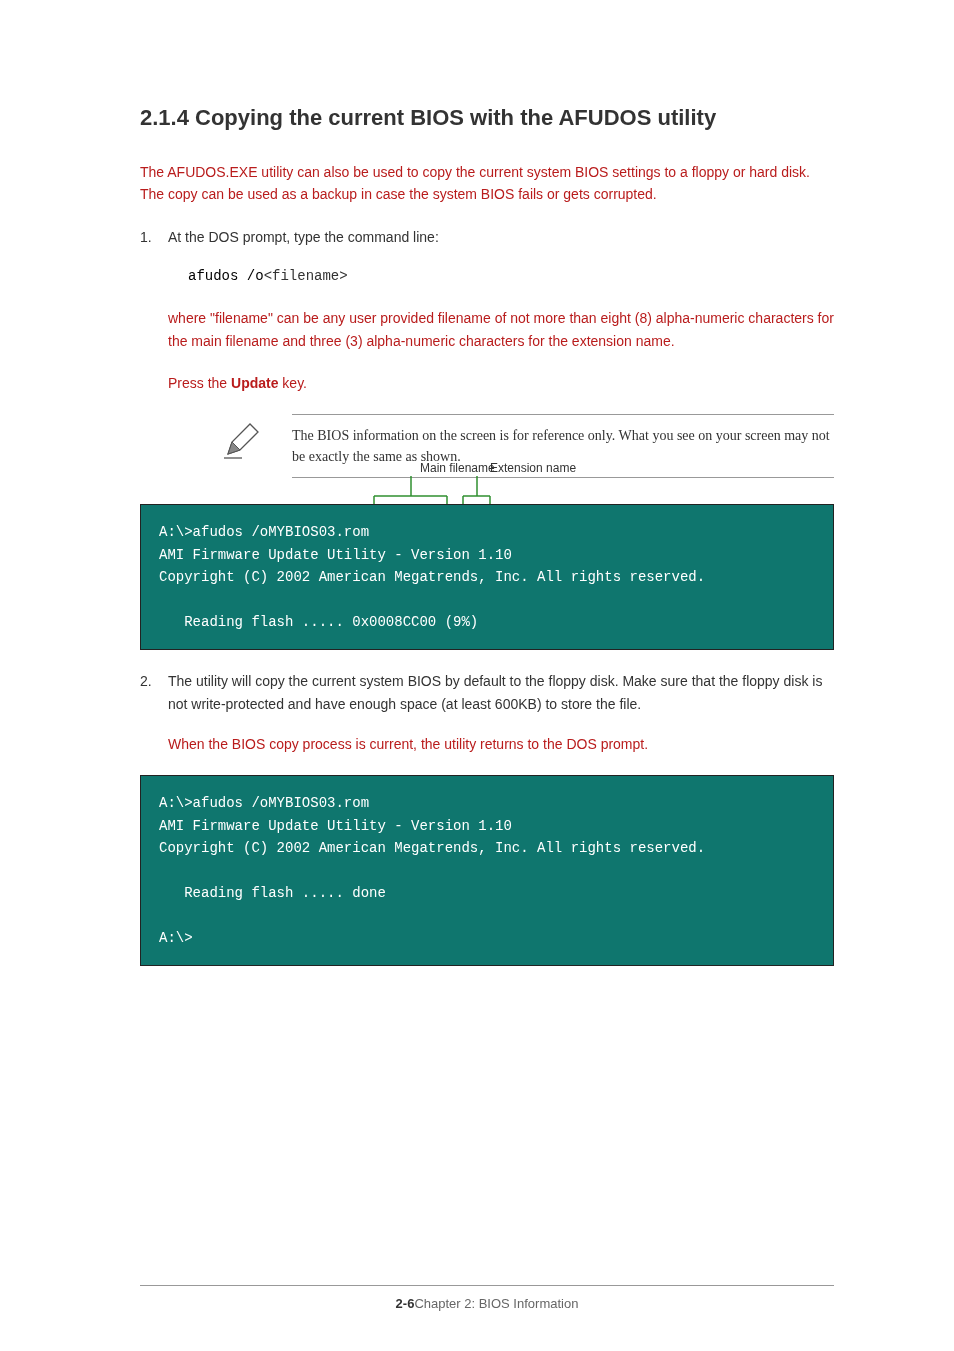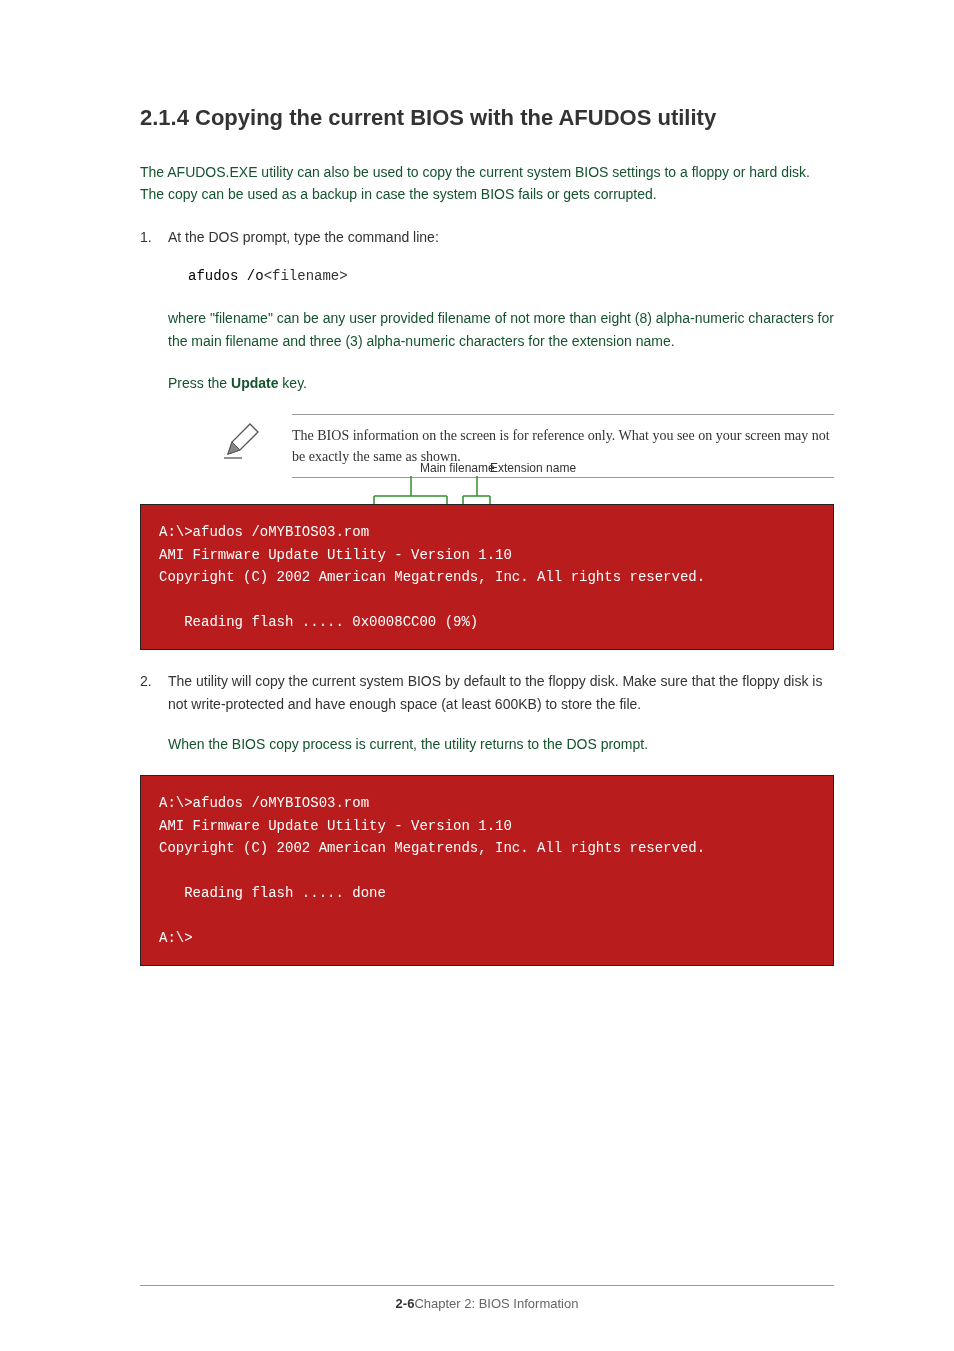--- a/index.html
+++ b/index.html
@@ -20,21 +20,21 @@
     .section-heading {
       font-size: 22px;
       font-weight: bold;
       color: #333333;
       margin-bottom: 30px;
       margin-top: 5px;
     }
     
     .body-text {
       font-size: 14px;
-      color: #14532d;
+      color: #b91c1c;
       line-height: 1.6;
       margin-bottom: 20px;
     }
     
     .command-block {
       font-family: 'Courier New', monospace;
       font-size: 14px;
       margin-left: 48px;
       margin-bottom: 20px;
       line-height: 1.5;
@@ -80,21 +80,21 @@
       flex: 1;
       border-top: 1px solid #999999;
       border-bottom: 1px solid #999999;
       padding: 10px 0;
       font-size: 14px;
       color: #333333;
       line-height: 1.5;
     }
     
     .terminal {
-      background: #b91c1c;
+      background: #0f766e;
       color: #ffffff;
       font-family: 'Courier New', monospace;
       font-size: 14px;
       padding: 16px 18px;
       border: 1px solid #222222;
       line-height: 1.6;
       margin-bottom: 20px;
       white-space: pre;
     }
     

